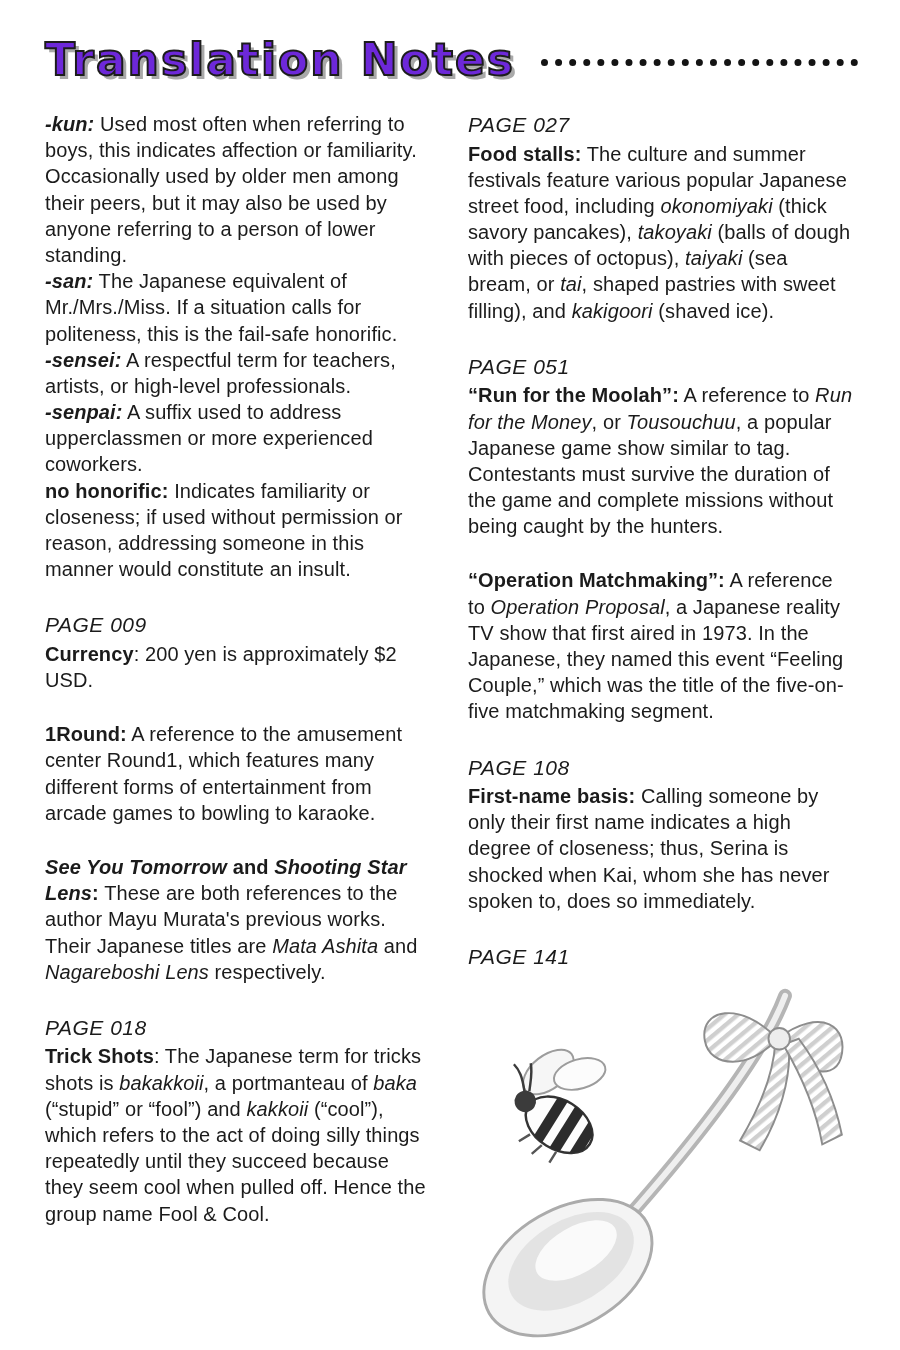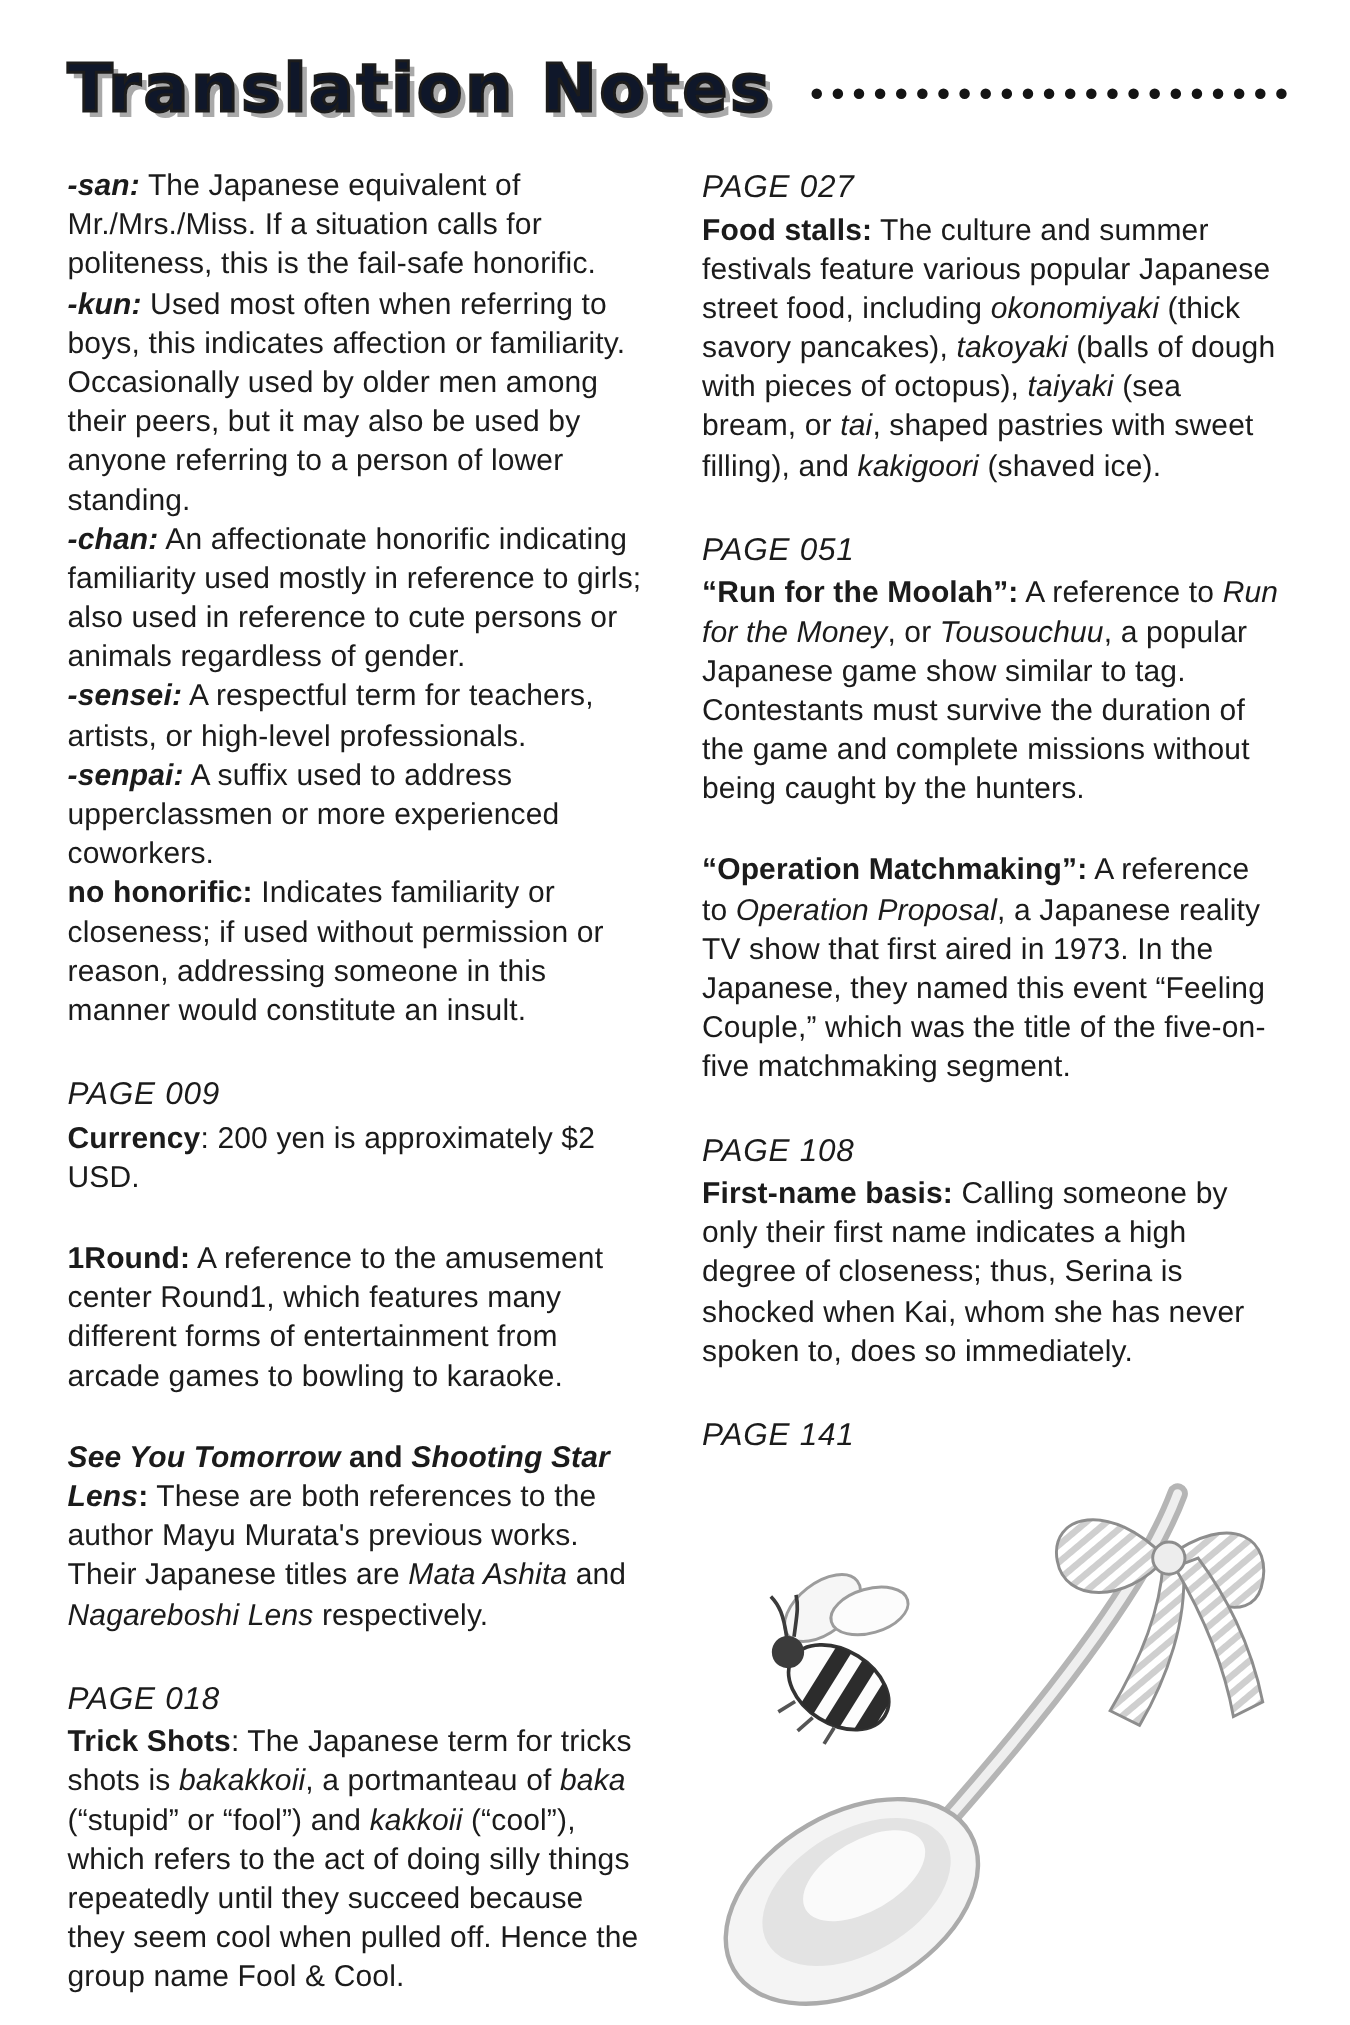--- a/index.html
+++ b/index.html
@@ -18,21 +18,21 @@
     display: flex;
     align-items: center;
     padding: 34px 42px 0 45px;
   }
   .title {
     margin: 0;
     font-family: "DejaVu Sans", sans-serif;
     font-size: 44px;
     font-weight: 800;
     letter-spacing: 2px;
-    color: #0f172a;
+    color: #6d28d9;
     -webkit-text-stroke: 2px #1c1c1c;
     text-shadow: 4px 4px 0 #a9a9a9;
     white-space: nowrap;
   }
   .dotted-rule {
     flex: 1;
     height: 0;
     border-top: 7px dotted #141414;
     margin-left: 26px;
     margin-top: 6px;
@@ -74,23 +74,22 @@
 <div class="page">
 
   <header class="title-row">
     <h1 class="title">Translation Notes</h1>
     <div class="dotted-rule"></div>
   </header>
 
   <div class="columns">
     <div class="column">
         <section class="section compact">
+          <p class="entry"><span class="run-bi">-kun:</span><span> Used most often when referring to boys, this indicates affection or familiarity. Occasionally used by older men among their peers, but it may also be used by anyone referring to a person of lower standing.</span></p>
           <p class="entry"><span class="run-bi">-san:</span><span> The Japanese equivalent of Mr./Mrs./Miss. If a situation calls for politeness, this is the fail-safe honorific.</span></p>
-          <p class="entry"><span class="run-bi">-kun:</span><span> Used most often when referring to boys, this indicates affection or familiarity. Occasionally used by older men among their peers, but it may also be used by anyone referring to a person of lower standing.</span></p>
-          <p class="entry"><span class="run-bi">-chan:</span><span> An affectionate honorific indicating familiarity used mostly in reference to girls; also used in reference to cute persons or animals regardless of gender.</span></p>
           <p class="entry"><span class="run-bi">-sensei:</span><span> A respectful term for teachers, artists, or high-level professionals.</span></p>
           <p class="entry"><span class="run-bi">-senpai:</span><span> A suffix used to address upperclassmen or more experienced coworkers.</span></p>
           <p class="entry"><span class="run-b">no honorific:</span><span> Indicates familiarity or closeness; if used without permission or reason, addressing someone in this manner would constitute an insult.</span></p>
         </section>
         <section class="section">
           <div class="page-heading">PAGE 009</div>
           <p class="entry"><span class="run-b">Currency</span><span>: 200 yen is approximately $2 USD.</span></p>
           <p class="entry"><span class="run-b">1Round:</span><span> A reference to the amusement center Round1, which features many different forms of entertainment from arcade games to bowling to karaoke.</span></p>
           <p class="entry"><span class="run-bi">See You Tomorrow</span><span class="run-b"> and </span><span class="run-bi">Shooting Star Lens</span><span class="run-b">:</span><span> These are both references to the author Mayu Murata's previous works. Their Japanese titles are </span><span class="run-i">Mata Ashita</span><span> and </span><span class="run-i">Nagareboshi Lens</span><span> respectively.</span></p>
         </section>

